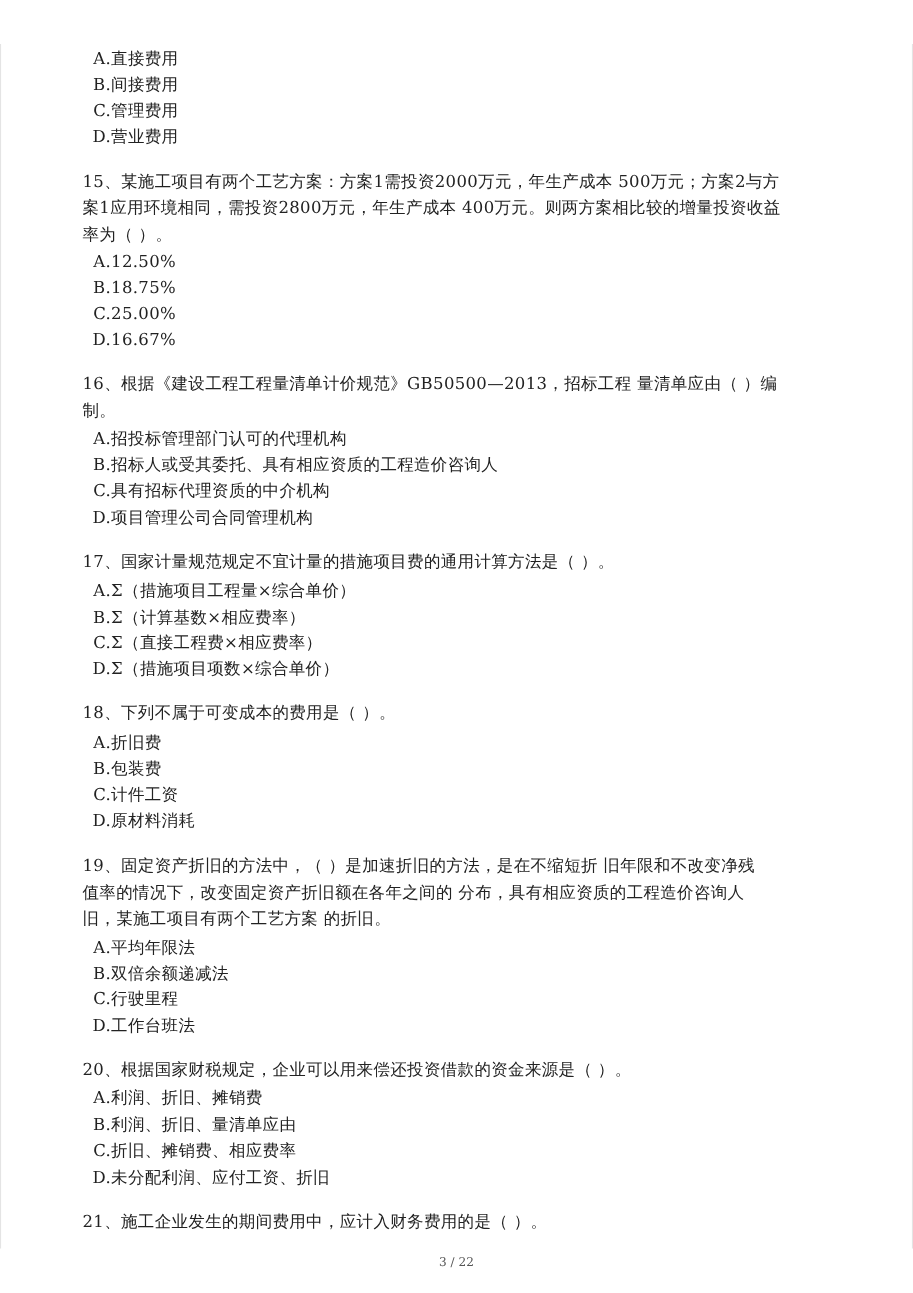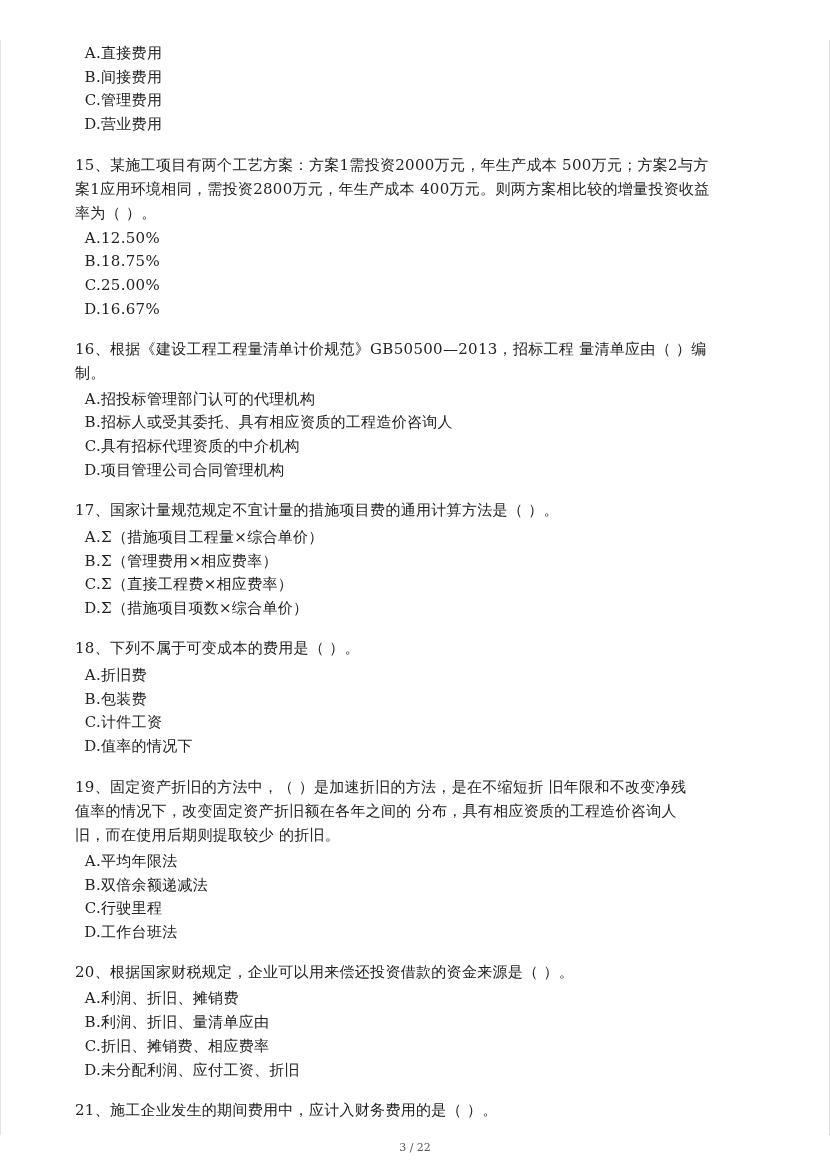--- a/index.html
+++ b/index.html
@@ -44,37 +44,37 @@
     <div class="line" style="top:323px">制。</div>
     <div class="line" style="top:349px"><span class="opt-letter">A.</span><span>招投标管理部门认可的代理机构</span></div>
     <div class="line" style="top:372px"><span class="opt-letter">B.</span><span>招标人或受其委托、具有相应资质的工程造价咨询人</span></div>
     <div class="line" style="top:396px"><span class="opt-letter">C.</span><span>具有招标代理资质的中介机构</span></div>
     <div class="line" style="top:420px"><span class="opt-letter">D.</span><span>项目管理公司合同管理机构</span></div>
   </div>
 
   <div>
     <div class="line" style="top:460px">17、国家计量规范规定不宜计量的措施项目费的通用计算方法是（ ）。</div>
     <div class="line" style="top:487px"><span class="opt-letter">A.</span><span>Σ（措施项目工程量×综合单价）</span></div>
-    <div class="line" style="top:511px"><span class="opt-letter">B.</span><span>Σ（管理费用×相应费率）</span></div>
+    <div class="line" style="top:511px"><span class="opt-letter">B.</span><span>Σ（计算基数×相应费率）</span></div>
     <div class="line" style="top:534px"><span class="opt-letter">C.</span><span>Σ（直接工程费×相应费率）</span></div>
     <div class="line" style="top:558px"><span class="opt-letter">D.</span><span>Σ（措施项目项数×综合单价）</span></div>
   </div>
 
   <div>
     <div class="line" style="top:598px">18、下列不属于可变成本的费用是（ ）。</div>
     <div class="line" style="top:625px"><span class="opt-letter">A.</span><span>折旧费</span></div>
     <div class="line" style="top:649px"><span class="opt-letter">B.</span><span>包装费</span></div>
     <div class="line" style="top:672px"><span class="opt-letter">C.</span><span>计件工资</span></div>
-    <div class="line" style="top:696px"><span class="opt-letter">D.</span><span>值率的情况下</span></div>
+    <div class="line" style="top:696px"><span class="opt-letter">D.</span><span>原材料消耗</span></div>
   </div>
 
   <div>
     <div class="line" style="top:737px">19、固定资产折旧的方法中，（ ）是加速折旧的方法，是在不缩短折 旧年限和不改变净残</div>
     <div class="line" style="top:761px">值率的情况下，改变固定资产折旧额在各年之间的 分布，具有相应资质的工程造价咨询人</div>
-    <div class="line" style="top:785px">旧，而在使用后期则提取较少 的折旧。</div>
+    <div class="line" style="top:785px">旧，某施工项目有两个工艺方案 的折旧。</div>
     <div class="line" style="top:811px"><span class="opt-letter">A.</span><span>平均年限法</span></div>
     <div class="line" style="top:835px"><span class="opt-letter">B.</span><span>双倍余额递减法</span></div>
     <div class="line" style="top:858px"><span class="opt-letter">C.</span><span>行驶里程</span></div>
     <div class="line" style="top:882px"><span class="opt-letter">D.</span><span>工作台班法</span></div>
   </div>
 
   <div>
     <div class="line" style="top:922px">20、根据国家财税规定，企业可以用来偿还投资借款的资金来源是（ ）。</div>
     <div class="line" style="top:948px"><span class="opt-letter">A.</span><span>利润、折旧、摊销费</span></div>
     <div class="line" style="top:972px"><span class="opt-letter">B.</span><span>利润、折旧、量清单应由</span></div>

